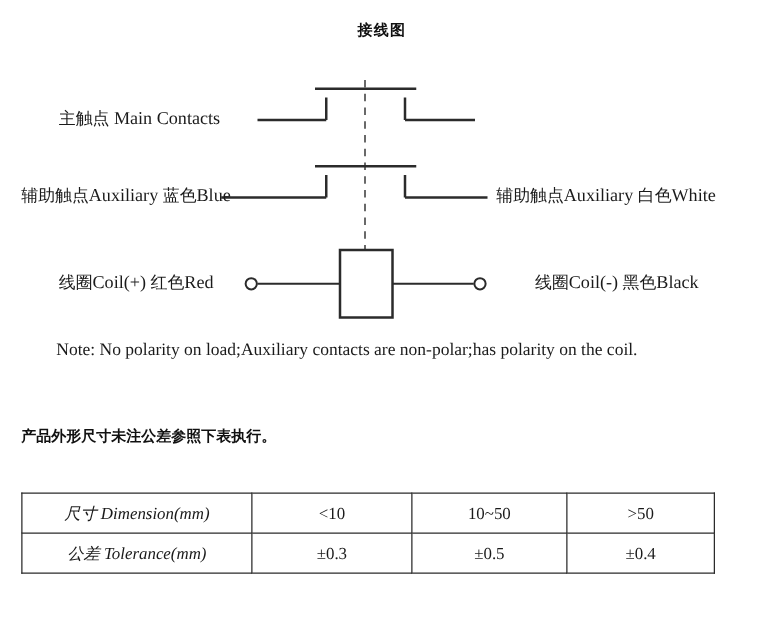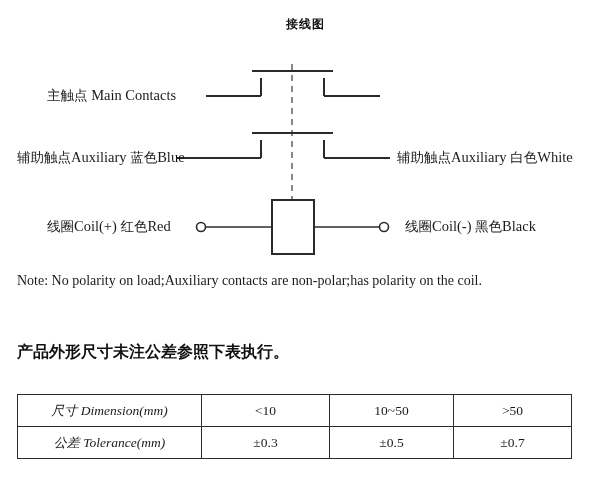--- a/index.html
+++ b/index.html
@@ -52,21 +52,21 @@
   }
   .lbl .cjk {
     font-family: "DejaVu Sans", "Liberation Sans", sans-serif;
     font-size: 13.5px;
   }
 
   #label-main-contacts { left: 47px;  top: 88px; }
   #label-aux-blue      { left: 17px;  top: 150px; }
   #label-aux-white     { left: 397px; top: 150px; }
   #label-coil-pos      { left: 47px;  top: 219px; }
-  #label-coil-neg      { left: 405px; top: 219px; }
+  #label-coil-neg      { left: 428px; top: 219px; }
 
   
   .note-block {
     position: absolute;
     left: 17px;
     top: 270px;
     width: 580px;
   }
   .note-cn {
     font-family: "DejaVu Sans", "Liberation Sans", sans-serif;
@@ -75,31 +75,32 @@
     color: #111;
     line-height: 1.55;
     white-space: nowrap;
   }
   .note-en {
     font-family: "Liberation Serif", "DejaVu Serif", serif;
     font-size: 14px;
     color: #1a1a1a;
     line-height: 1.6;
     white-space: nowrap;
+    margin-left: 28px;
   }
 
   .tol-block {
     position: absolute;
     left: 17px;
     top: 340px;
     width: 580px;
   }
   .tol-cn {
     font-family: "DejaVu Sans", "Liberation Sans", sans-serif;
-    font-size: 16px;
+    font-size: 12px;
     font-weight: bold;
     color: #111;
     line-height: 1.5;
     white-space: nowrap;
   }
   .tol-en {
     font-family: "Liberation Serif", "DejaVu Serif", serif;
     font-size: 13.5px;
     color: #1a1a1a;
     line-height: 1.7;
@@ -220,16 +221,16 @@
       <td class="col-c">10~50</td>
       <td class="col-d">&gt;50</td>
     </tr>
     <tr>
       <td class="col-a rowhead">
         <span class="cjk">公差</span>
         <span>Tolerance(mm)</span>
       </td>
       <td class="col-b">±0.3</td>
       <td class="col-c">±0.5</td>
-      <td class="col-d">±0.7</td>
+      <td class="col-d">±0.4</td>
     </tr>
   </tbody>
 </table>
 
 </body></html>

